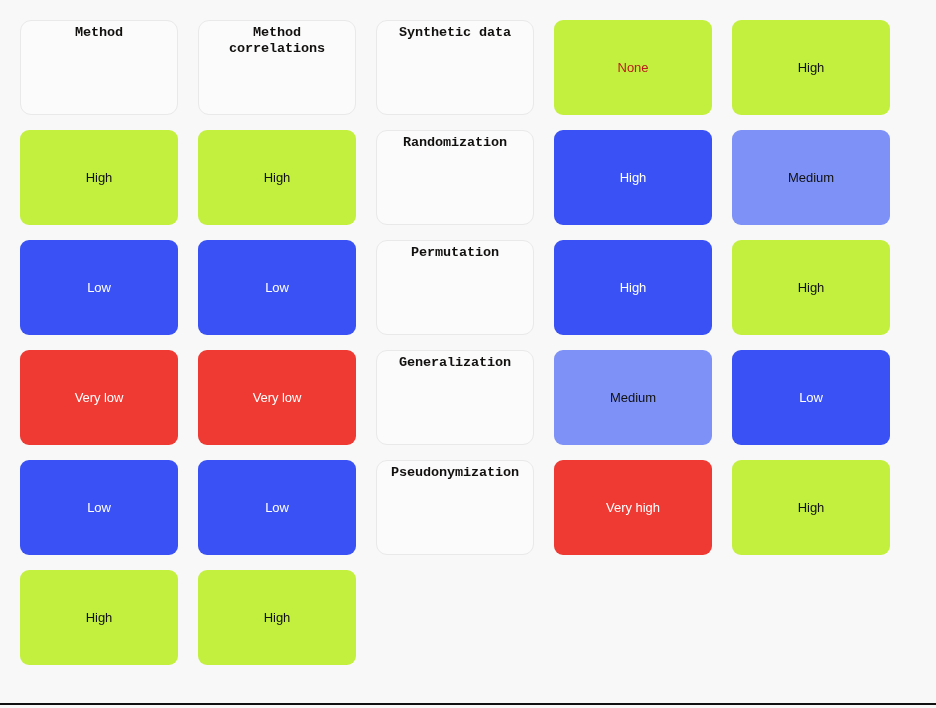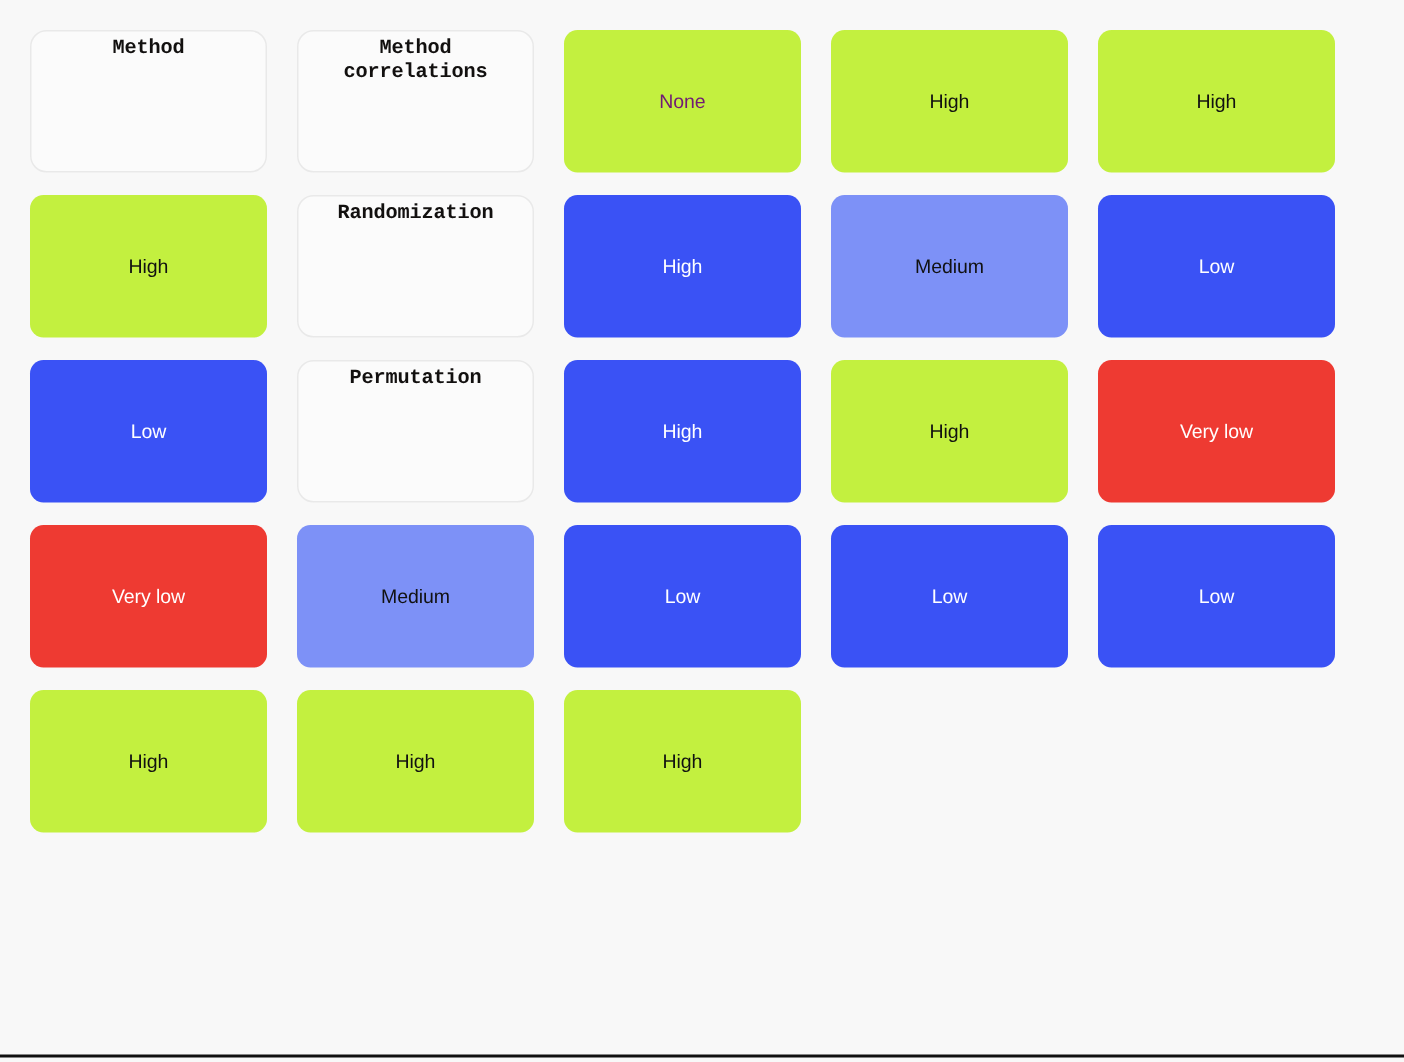--- a/index.html
+++ b/index.html
@@ -78,22 +78,25 @@
 </head>
 <body style="background: rgb(248, 248, 248);">
 
 <div id="matrix">
     <div class="label-cell">
       <span class="txt">Method</span>
     </div>
     <div class="label-cell">
       <span class="txt">Method correlations</span>
     </div>
+    <div class="label-cell">
+      <span class="txt">Synthetic data</span>
+    </div>
     <div class="value-cell" style="background: rgb(195, 240, 63);">
-      <span class="txt" style="color: #701a75;">None</span>
+      <span class="txt" style="color: #b91c1c;">None</span>
     </div>
     <div class="value-cell" style="background: rgb(195, 240, 63);">
       <span class="txt" style="color: rgb(17, 17, 17);">High</span>
     </div>
     <div class="value-cell" style="background: rgb(195, 240, 63);">
       <span class="txt" style="color: rgb(17, 17, 17);">High</span>
     </div>
     <div class="value-cell" style="background: rgb(195, 240, 63);">
       <span class="txt" style="color: rgb(17, 17, 17);">High</span>
     </div>
@@ -120,31 +123,40 @@
     </div>
     <div class="value-cell" style="background: rgb(195, 240, 63);">
       <span class="txt" style="color: rgb(17, 17, 17);">High</span>
     </div>
     <div class="value-cell" style="background: rgb(238, 58, 50);">
       <span class="txt" style="color: rgb(255, 255, 255);">Very low</span>
     </div>
     <div class="value-cell" style="background: rgb(238, 58, 50);">
       <span class="txt" style="color: rgb(255, 255, 255);">Very low</span>
     </div>
+    <div class="label-cell">
+      <span class="txt">Generalization</span>
+    </div>
     <div class="value-cell" style="background: rgb(125, 145, 247);">
       <span class="txt" style="color: rgb(17, 17, 17);">Medium</span>
     </div>
     <div class="value-cell" style="background: rgb(58, 82, 245);">
       <span class="txt" style="color: rgb(255, 255, 255);">Low</span>
     </div>
     <div class="value-cell" style="background: rgb(58, 82, 245);">
       <span class="txt" style="color: rgb(255, 255, 255);">Low</span>
     </div>
     <div class="value-cell" style="background: rgb(58, 82, 245);">
       <span class="txt" style="color: rgb(255, 255, 255);">Low</span>
+    </div>
+    <div class="label-cell">
+      <span class="txt">Pseudonymization</span>
+    </div>
+    <div class="value-cell" style="background: rgb(238, 58, 50);">
+      <span class="txt" style="color: rgb(255, 255, 255);">Very high</span>
     </div>
     <div class="value-cell" style="background: rgb(195, 240, 63);">
       <span class="txt" style="color: rgb(17, 17, 17);">High</span>
     </div>
     <div class="value-cell" style="background: rgb(195, 240, 63);">
       <span class="txt" style="color: rgb(17, 17, 17);">High</span>
     </div>
     <div class="value-cell" style="background: rgb(195, 240, 63);">
       <span class="txt" style="color: rgb(17, 17, 17);">High</span>
     </div>

